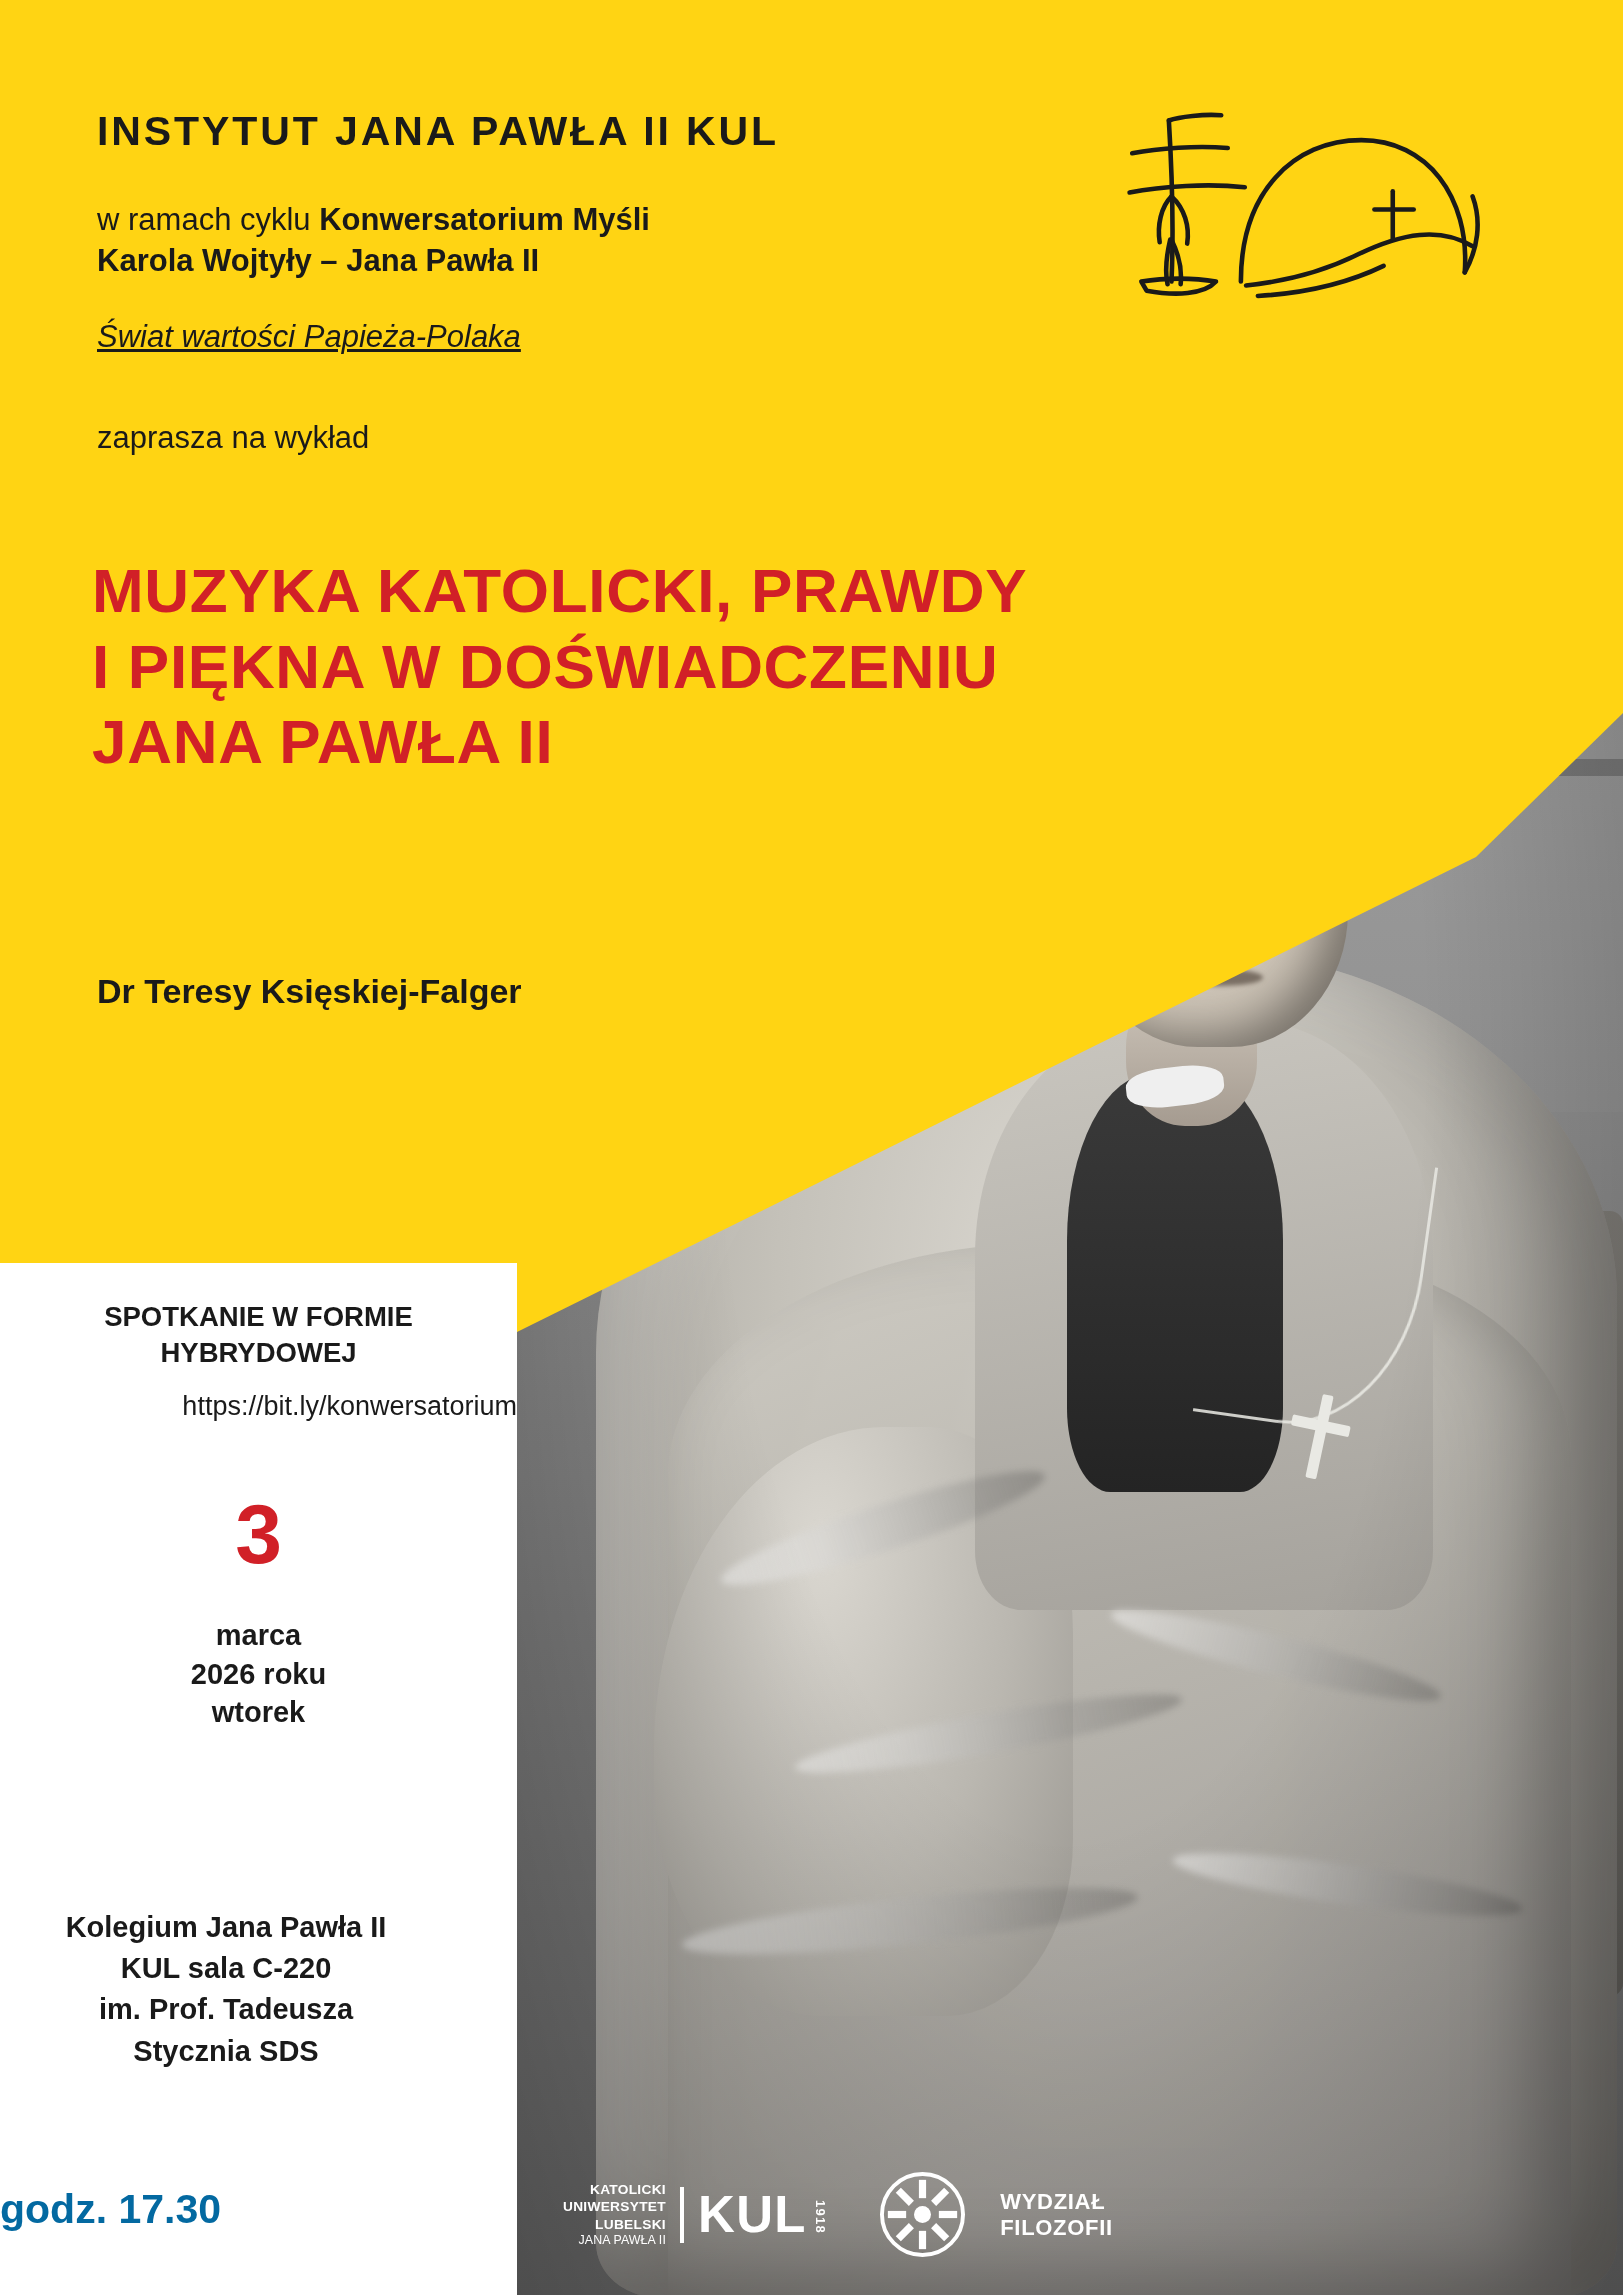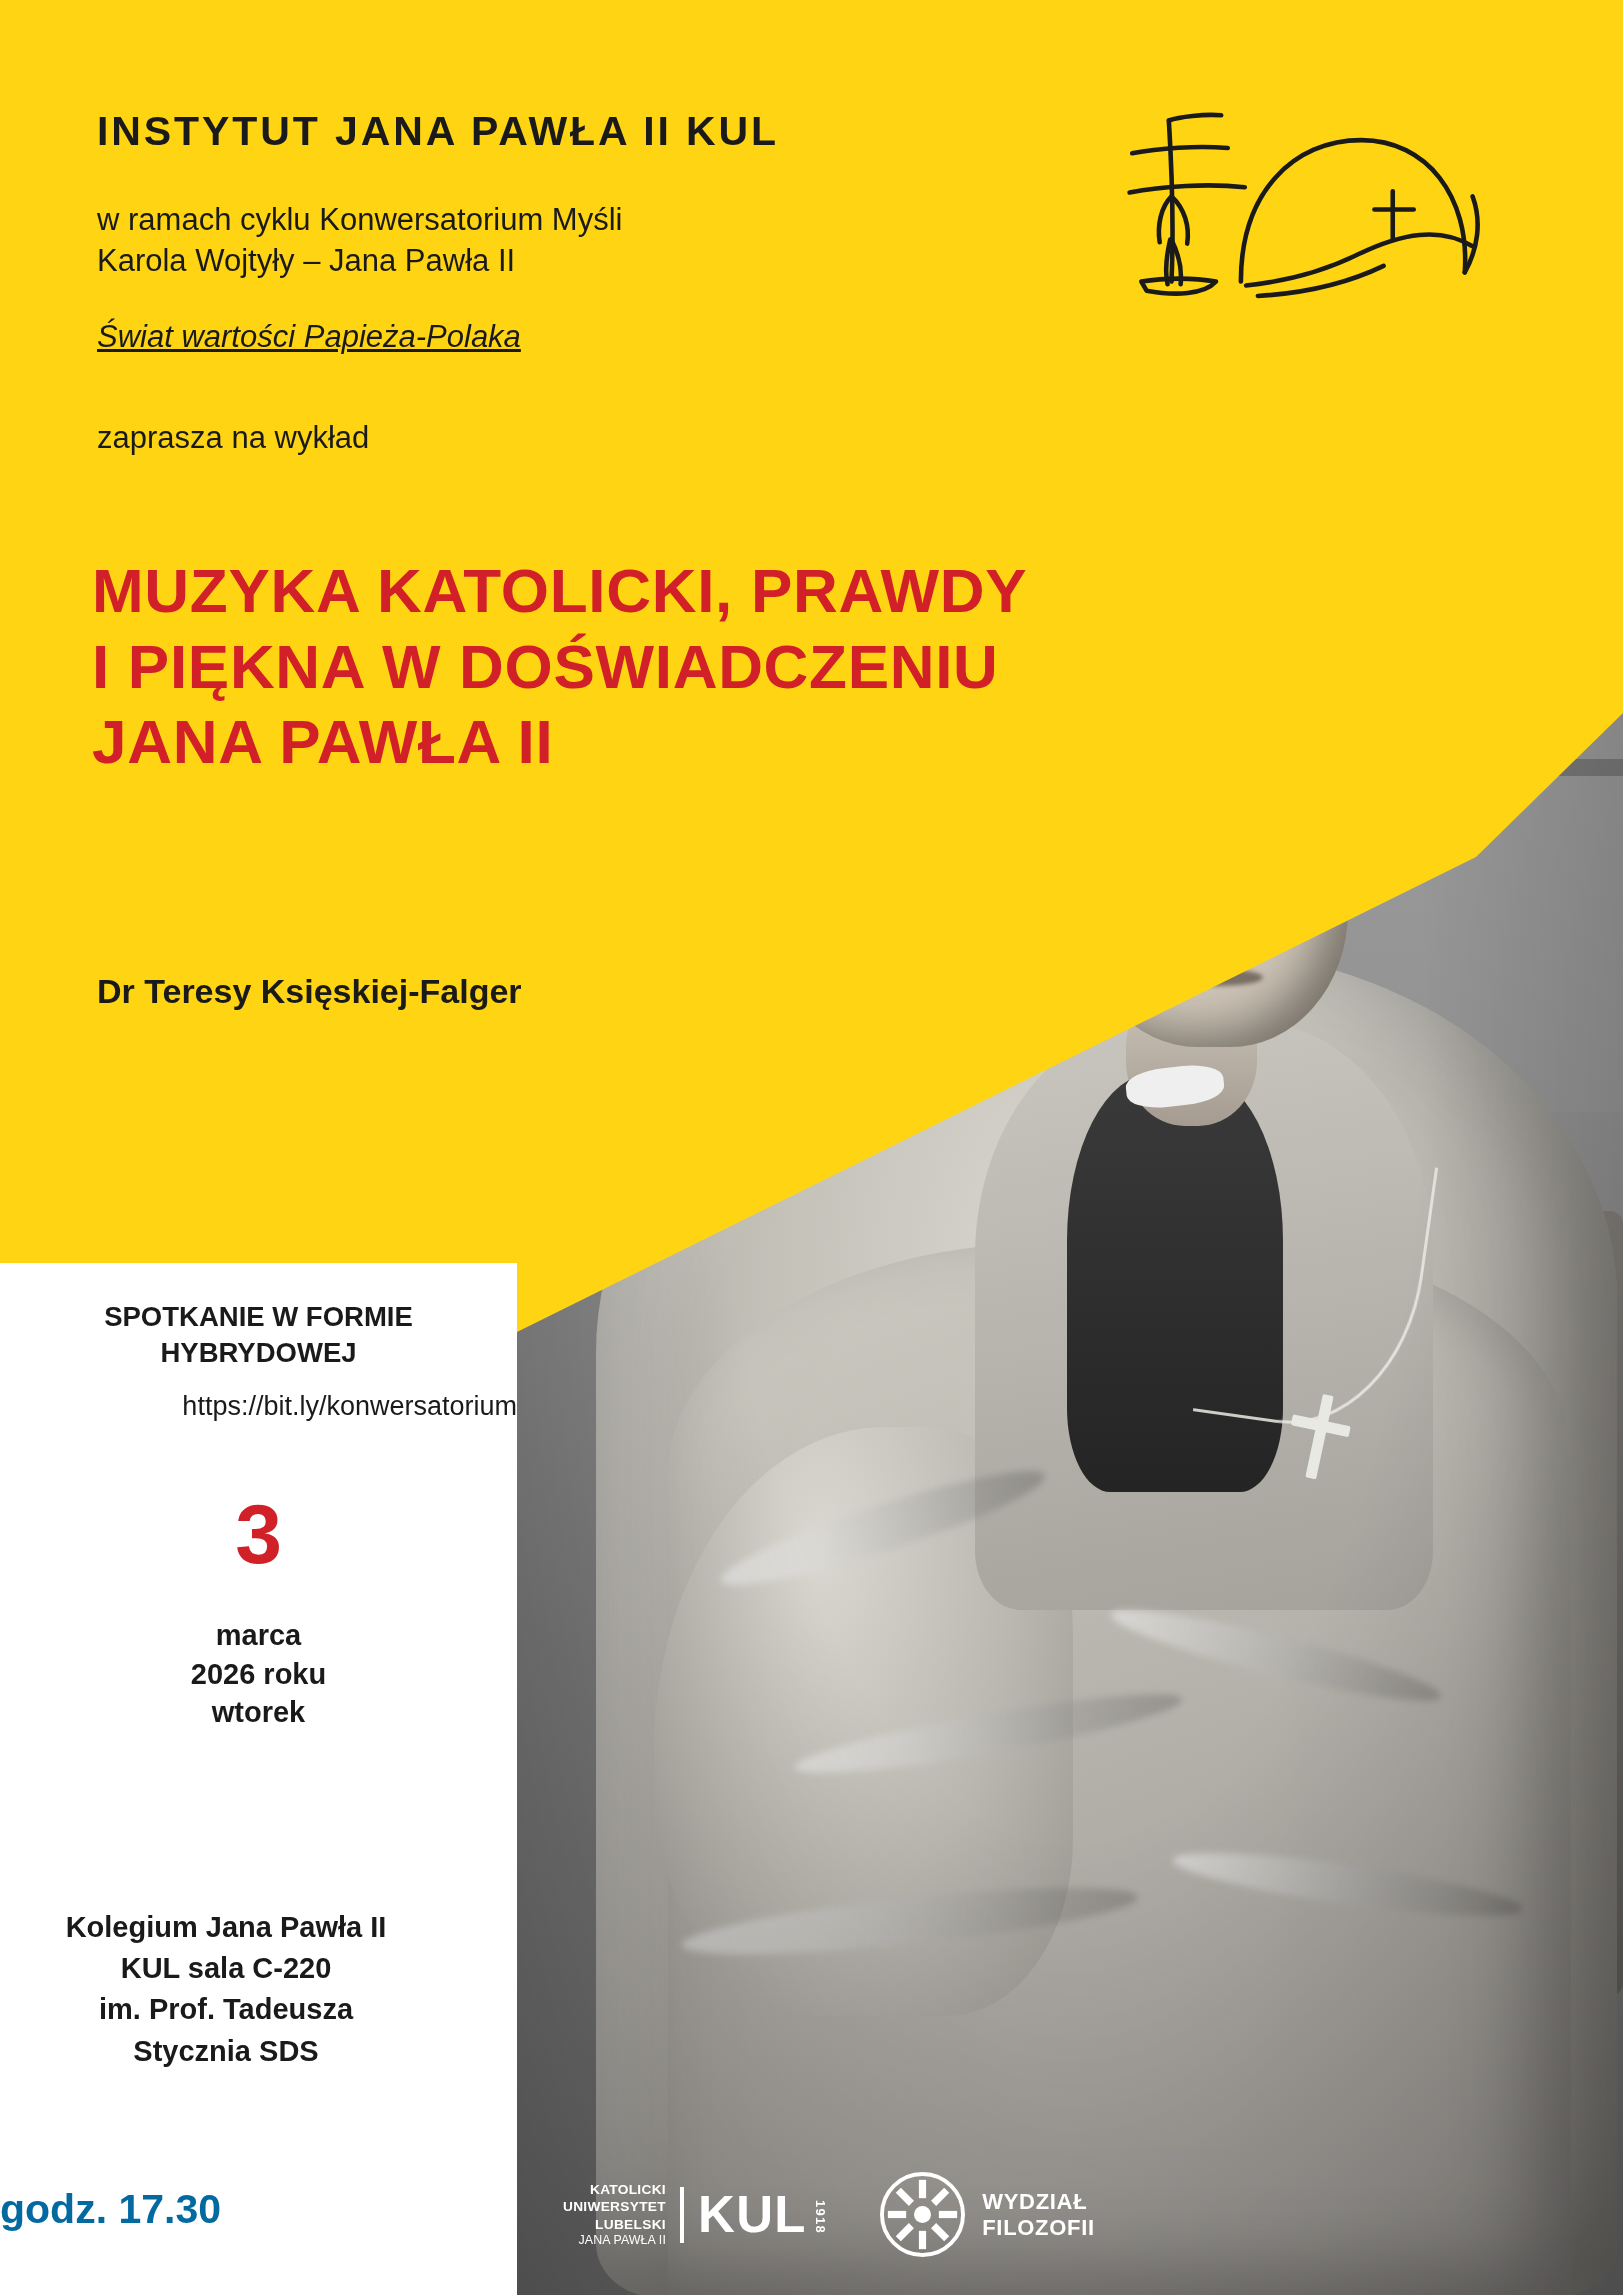--- a/index.html
+++ b/index.html
@@ -149,21 +149,21 @@
 
   
   .inst{
     position:absolute; left:97px; top:108px;
     font-size:41px; font-weight:bold; letter-spacing:2.9px; color:#1a1a1a;
   }
   .cycle{
     position:absolute; left:97px; top:200px;
     font-size:31px; line-height:1.32; color:#1a1a1a;
   }
-  .cycle b{ font-weight:normal;margin-top:12px; }
+  .cycle b{ font-weight:bold;margin-top:12px; }
   .subtitle-italic{
     position:absolute; left:97px; top:319px;
     font-size:31px; font-style:italic; color:#1a1a1a;text-decoration:underline;
   }
   .invite{
     position:absolute; left:97px; top:420px;
     font-size:31px; color:#1a1a1a;
   }
   .maintitle{
     position:absolute; left:92px; top:553px;
@@ -215,21 +215,21 @@
     letter-spacing:0.3px;
   }
   .kul-words .thin{ font-weight:normal; font-size:12.4px; letter-spacing:0.1px; }
   .kul-bar{ width:3.3px; height:56px; background:#ffffff; }
   .kul-mark{ display:flex; align-items:flex-end; gap:6.5px; }
   .kul-big{ font-size:51px; font-weight:bold; color:#ffffff; letter-spacing:1.3px; line-height:.9; }
   .kul-year{
     font-size:13px; font-weight:bold; color:#ffffff;
     writing-mode:vertical-rl; letter-spacing:1.3px; padding-bottom:3.9px;
   }
-  .fac-logo{ display:flex; align-items:center; gap:17px; }
+  .fac-logo{ display:flex; align-items:center; gap:35px; }
   .fac-words{ font-size:22px; font-weight:bold; color:#ffffff; line-height:1.2; letter-spacing:0.7px; }
 </style>
 </head>
 <body>
 
 <div class="photo-layer">
   <div class="photo-wall"></div>
   <div class="photo-lower"></div>
 
   <div class="fig fig-chair"></div>

